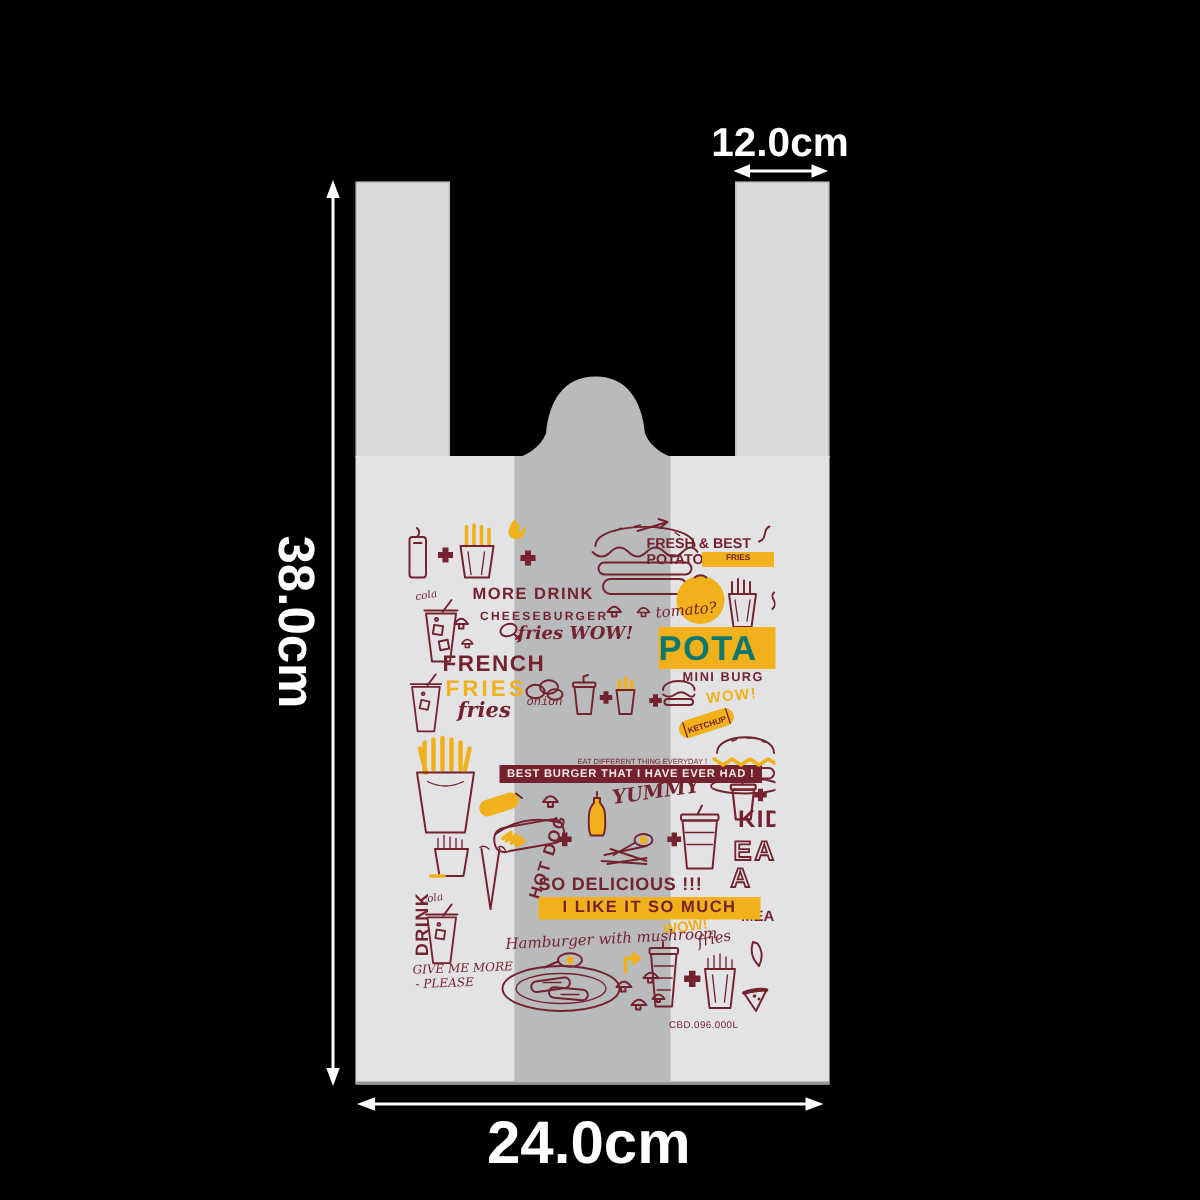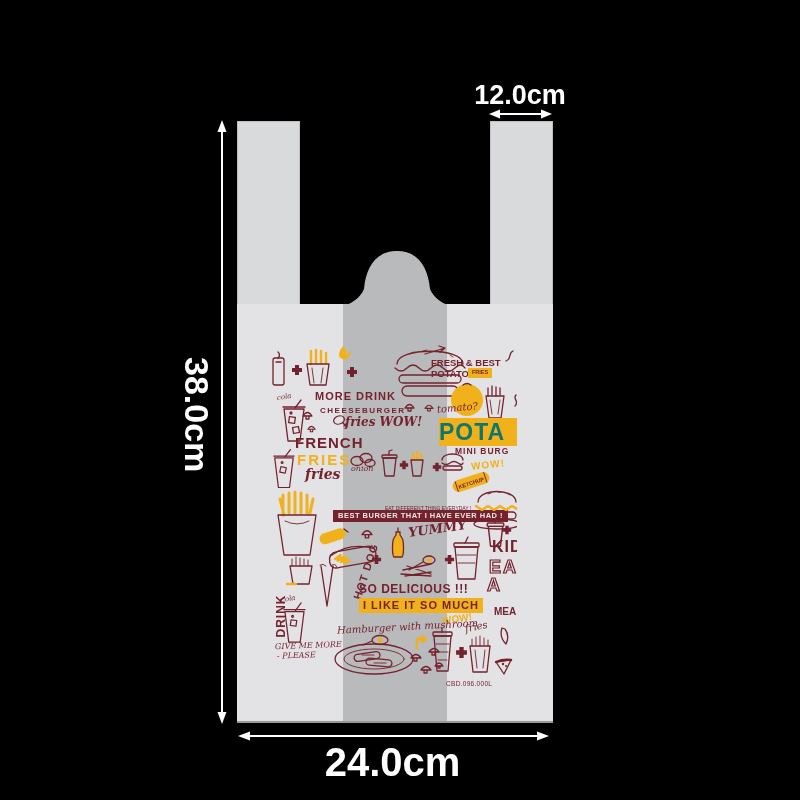--- a/index.html
+++ b/index.html
@@ -8,21 +8,21 @@
   .handle{background:var(--handle,#d9dadc);box-shadow:inset 0 0 0 1px rgba(110,110,114,.25);}
   .bagbody{background:var(--body,#e3e3e5);border-bottom:2px solid #98989a;box-sizing:border-box;}
   .gusset{background:var(--gusset,#b9babc);}
   .printlayer{position:absolute;left:237px;top:304px;width:280px;height:419px;overflow:hidden;}
   .pt{position:absolute;line-height:1;white-space:nowrap;color:var(--print-maroon,#74222e);font-family:"Liberation Sans",sans-serif;}
   .b{font-weight:bold}
   .y{color:var(--print-yellow,#f0b11a)}
   .sc{font-family:"DejaVu Serif",serif;font-style:italic}
   .outl{color:transparent;-webkit-text-stroke:1.2px var(--print-maroon,#74222e);}
   .banner{background:var(--print-maroon,#74222e);color:var(--banner-text,#f2e9e2);padding:2px 5px;}
-  .hibox{background:var(--print-yellow,#f0b11a);padding:2px 4px;}
+  .hibox{background:var(--print-yellow,#f0b11a);padding:2px 16px;}
   .potabox{position:absolute;background:var(--print-yellow,#f0b11a);}
   .dd{position:absolute;overflow:visible;}
   .dd *{stroke:var(--print-maroon,#74222e);fill:none;stroke-width:1.3;stroke-linecap:round;stroke-linejoin:round;}
   .dd .mf{fill:var(--print-maroon,#74222e);stroke:none;}
   .dd .yf{fill:var(--print-yellow,#f0b11a);stroke:none;}
   .dd .ys{stroke:var(--print-yellow,#f0b11a);}
   .dd .th{stroke-width:2.4;}
   .dd .tn{stroke-width:0.9;}
   .dd text{font-family:"Liberation Sans",sans-serif;font-weight:bold;fill:var(--print-maroon,#74222e);stroke:none;text-anchor:middle;}
   .dim{position:absolute;color:var(--label-color,#fff);font-weight:bold;text-align:center;line-height:1;}
@@ -133,21 +133,21 @@
         <path d="M3,8h22"></path>
         <path d="M15,9L21,1"></path>
         <rect x="10" y="20" width="6" height="6" transform="rotate(12 13 23)"></rect>
         <circle cx="12" cy="15" r="1"></circle>
       </svg>
     <svg class="dd" style="left:112px;top:146px" width="28" height="18" viewBox="0 0 28 18">
         <ellipse cx="8" cy="11" rx="6" ry="4.5"></ellipse>
         <ellipse cx="17" cy="8" rx="6" ry="4.5"></ellipse>
         <ellipse cx="21" cy="13" rx="5" ry="3.5"></ellipse>
       </svg>
-    <div class="pt sc" style="left:114px;top:161px;font-size:8px;">onion</div>
+    <div class="pt sc" style="left:114px;top:161px;font-size:8px;font-family:Liberation Mono, monospace;">onion</div>
     <svg class="dd" style="left:143px;top:146px" width="19" height="28" viewBox="0 0 19 28">
         <path d="M3,8L5,26h9L16,8z"></path>
         <rect x="2" y="5" width="15" height="3" rx="1"></rect>
         <path d="M9,5V1l3,-1"></path>
       </svg>
     <svg class="dd" style="left:162px;top:156px" width="10" height="10" viewBox="0 0 12 12">
         <path class="mf" d="M4,1h4v3h3v4H8v3H4V8H1V4h3z"></path>
       </svg>
     <svg class="dd" style="left:170px;top:146px" width="19" height="28" viewBox="0 0 19 28">
         <path class="ys th" d="M6,10V4M10,9V2M14,10V4"></path>

